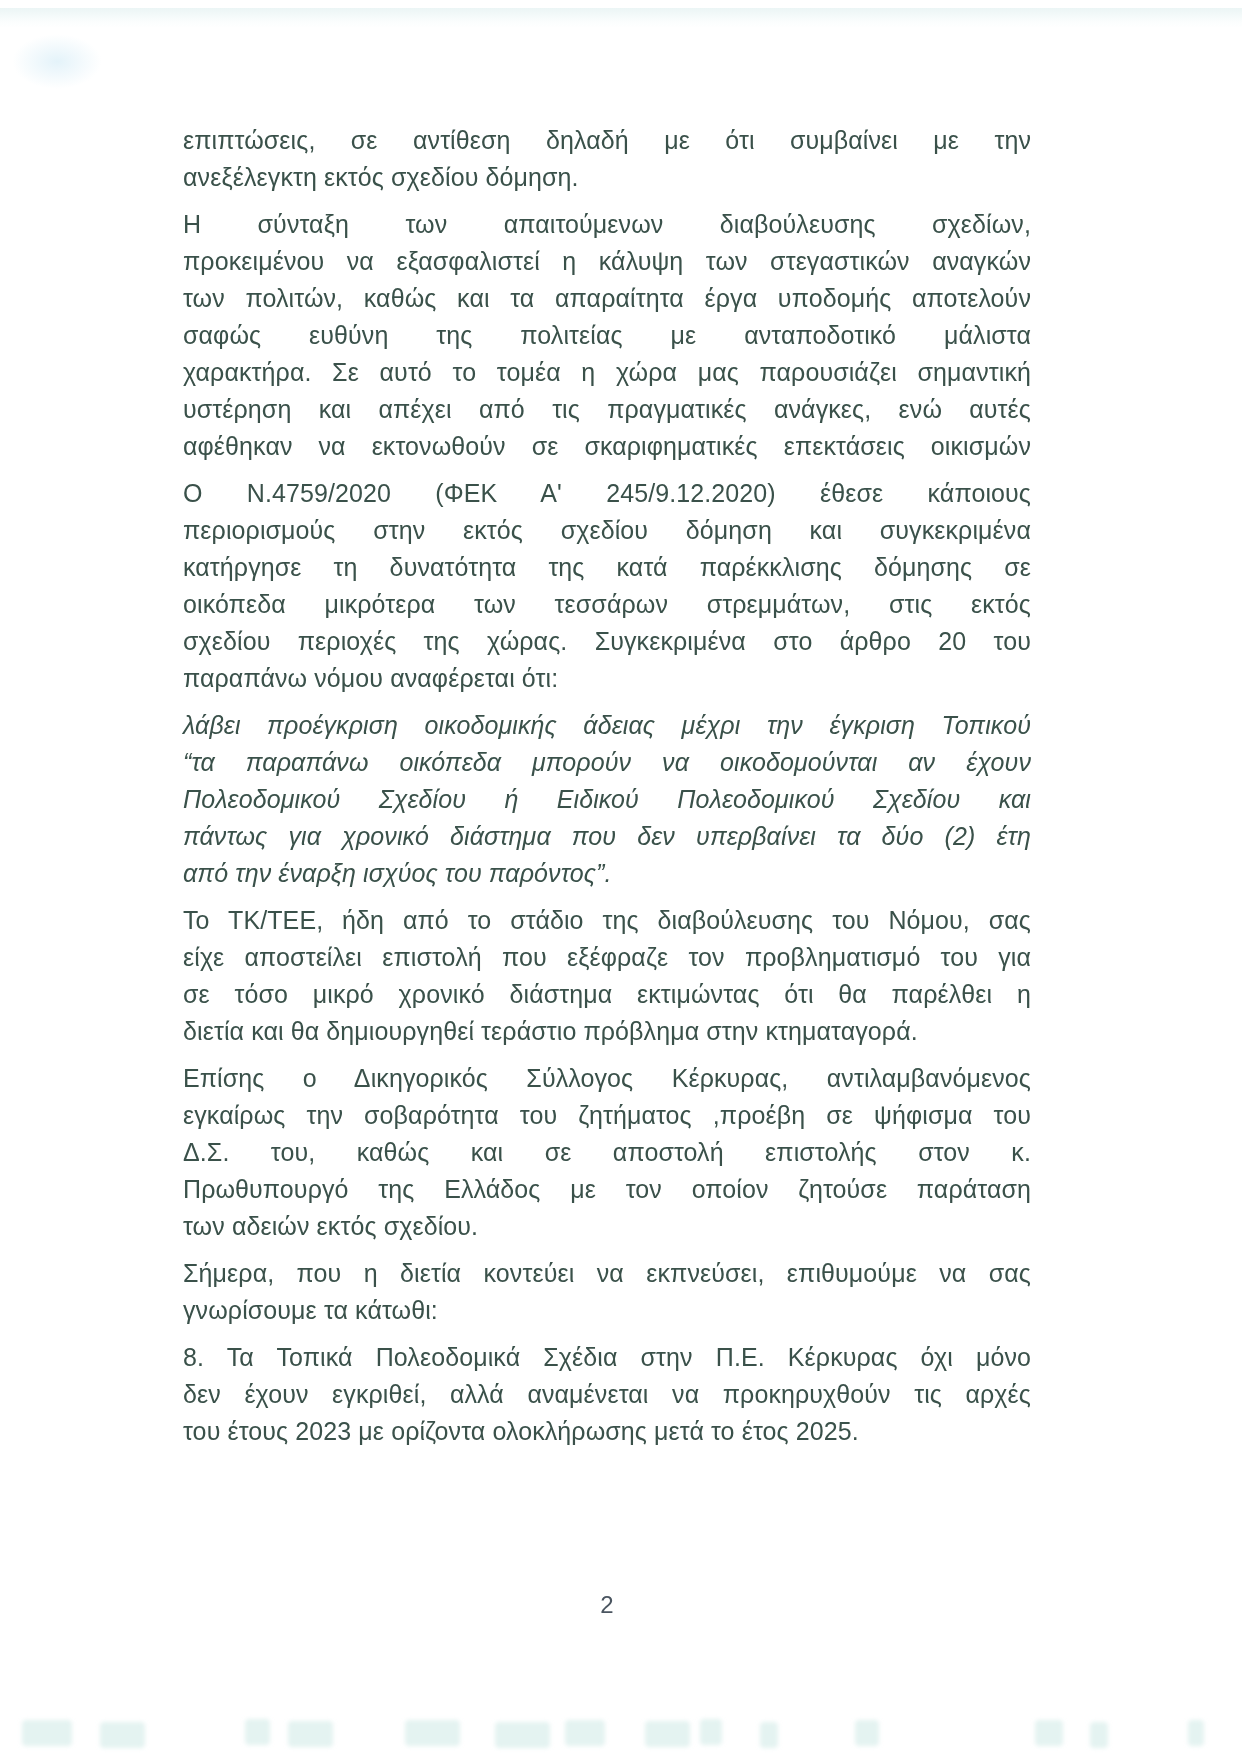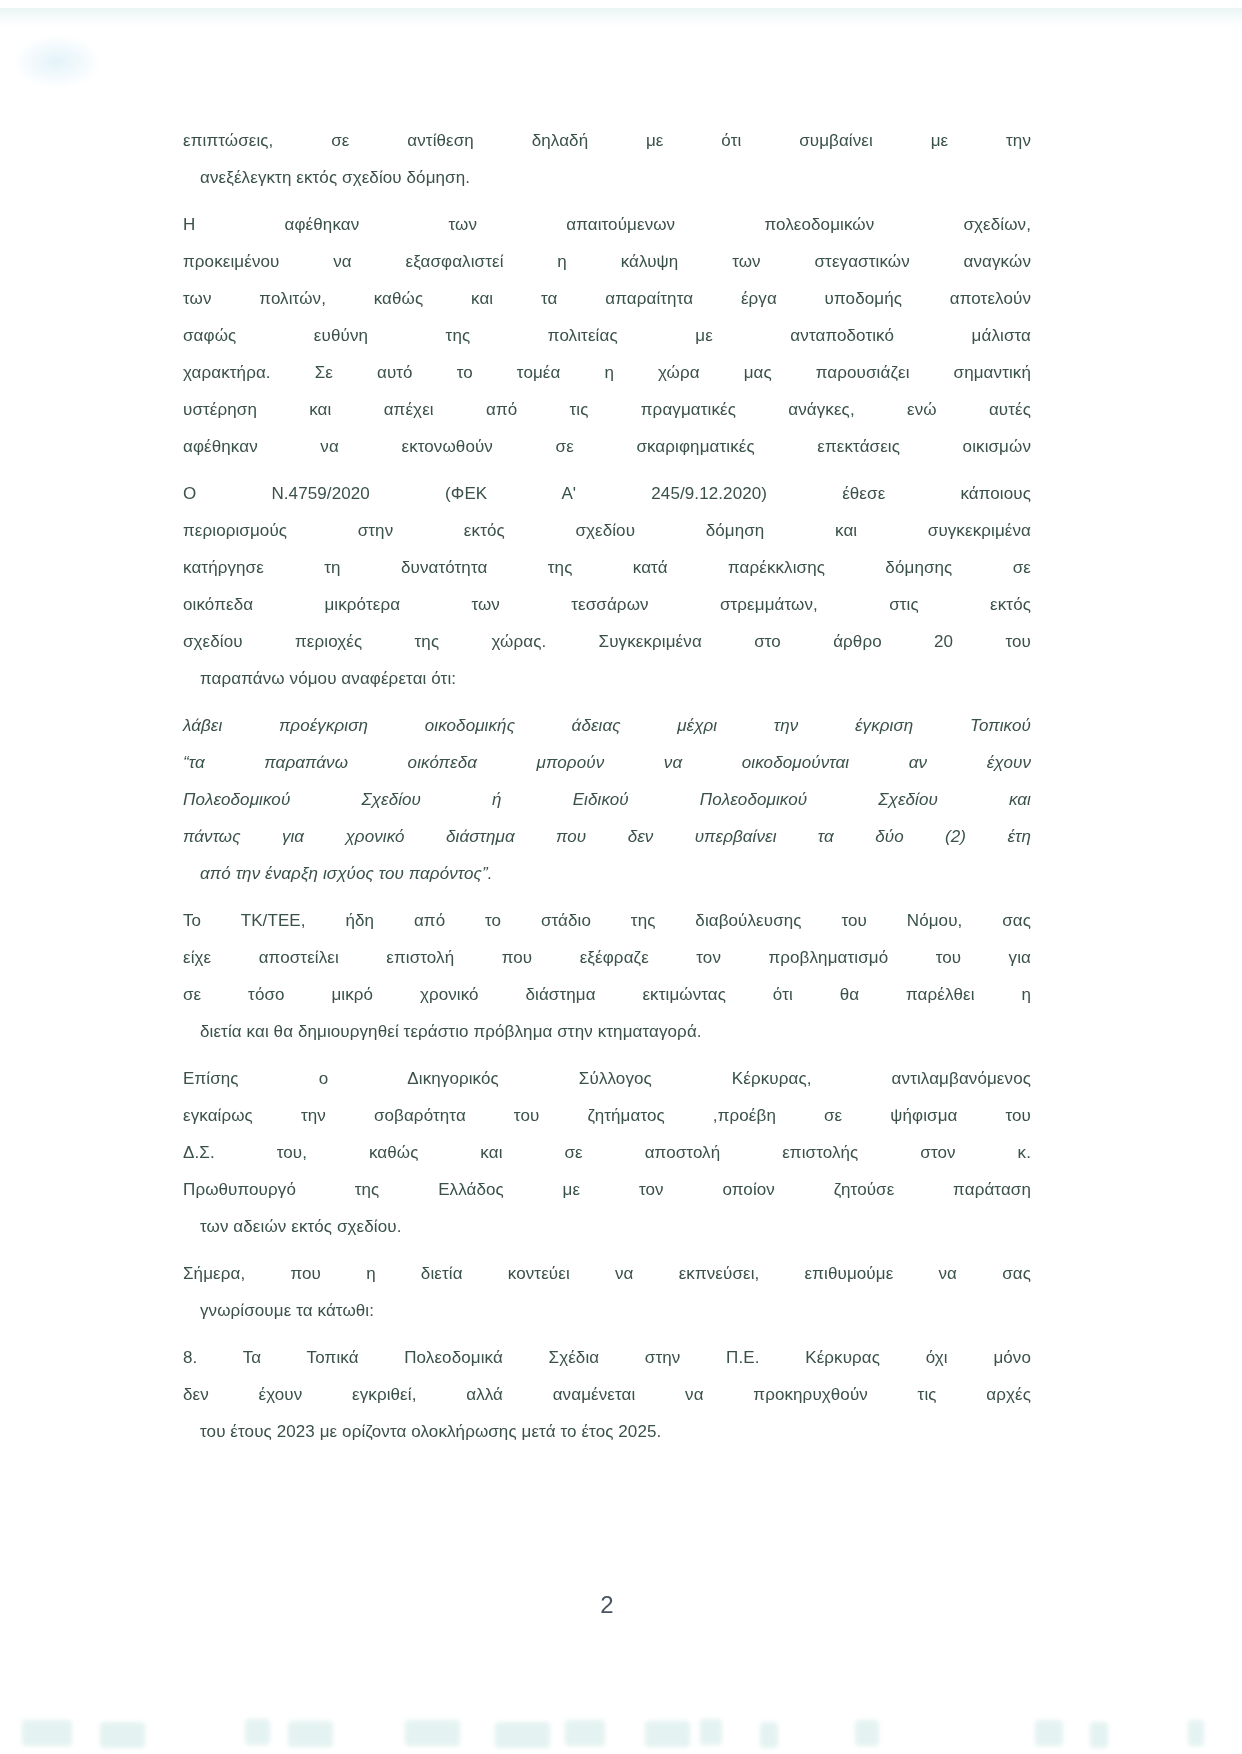--- a/index.html
+++ b/index.html
@@ -46,30 +46,29 @@
     position: absolute;
     left: 183px;
     top: 122px;
     width: 848px;
     color: var(--text-color);
   }
   .para {
     margin: 0 0 10px 0;
   }
   .line {
-    font-size: 17px;
+    font-size: 25px;
     line-height: 37px;
     letter-spacing: 0.1px;
     text-align: justify;
     text-align-last: justify;
     color: var(--text-color);
   }
   .line.last {
     text-align-last: left;
-    margin-left: 17px;
   }
   .para.italic .line {
     font-style: italic;
   }
   .page-number {
     position: absolute;
     top: 1592px;
     left: 183px;
     width: 848px;
     text-align: center;
@@ -100,21 +99,21 @@
 
   <div class="scan-band-top"></div>
   <div class="scan-blob"></div>
 
   <div class="text-block" id="text-block">
       <div class="para normal">
         <div class="line">επιπτώσεις, σε αντίθεση δηλαδή με ότι συμβαίνει με την</div>
         <div class="line last">ανεξέλεγκτη εκτός σχεδίου δόμηση.</div>
       </div>
       <div class="para normal">
-        <div class="line">Η αφέθηκαν των απαιτούμενων πολεοδομικών σχεδίων,</div>
+        <div class="line">Η σύνταξη των απαιτούμενων διαβούλευσης σχεδίων,</div>
         <div class="line">προκειμένου να εξασφαλιστεί η κάλυψη των στεγαστικών αναγκών</div>
         <div class="line">των πολιτών, καθώς και τα απαραίτητα έργα υποδομής αποτελούν</div>
         <div class="line">σαφώς ευθύνη της πολιτείας με ανταποδοτικό μάλιστα</div>
         <div class="line">χαρακτήρα. Σε αυτό το τομέα η χώρα μας παρουσιάζει σημαντική</div>
         <div class="line">υστέρηση και απέχει από τις πραγματικές ανάγκες, ενώ αυτές</div>
         <div class="line">αφέθηκαν να εκτονωθούν σε σκαριφηματικές επεκτάσεις οικισμών</div>
       </div>
       <div class="para normal">
         <div class="line">Ο Ν.4759/2020 (ΦΕΚ Α' 245/9.12.2020) έθεσε κάποιους</div>
         <div class="line">περιορισμούς στην εκτός σχεδίου δόμηση και συγκεκριμένα</div>

